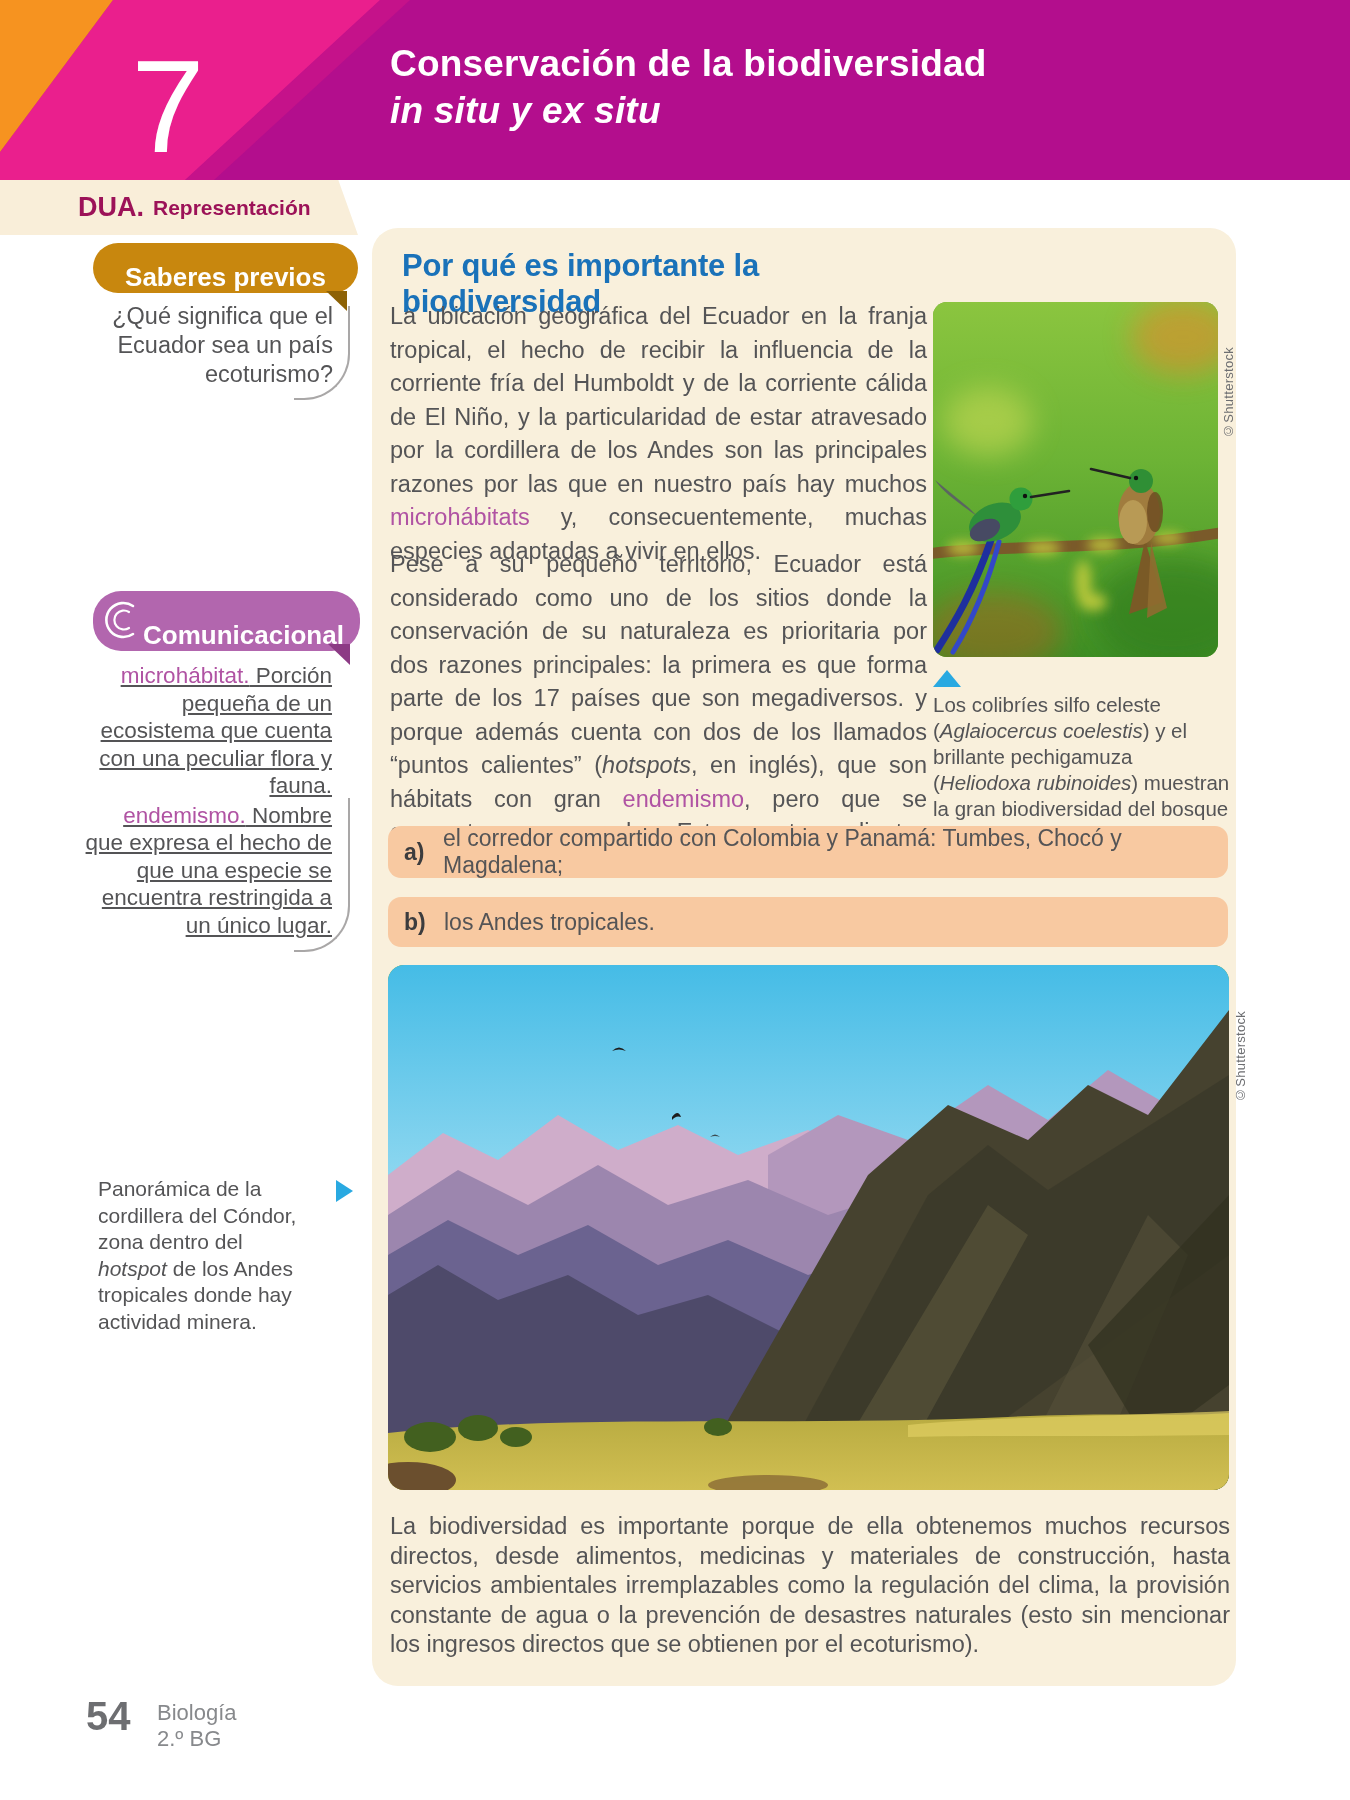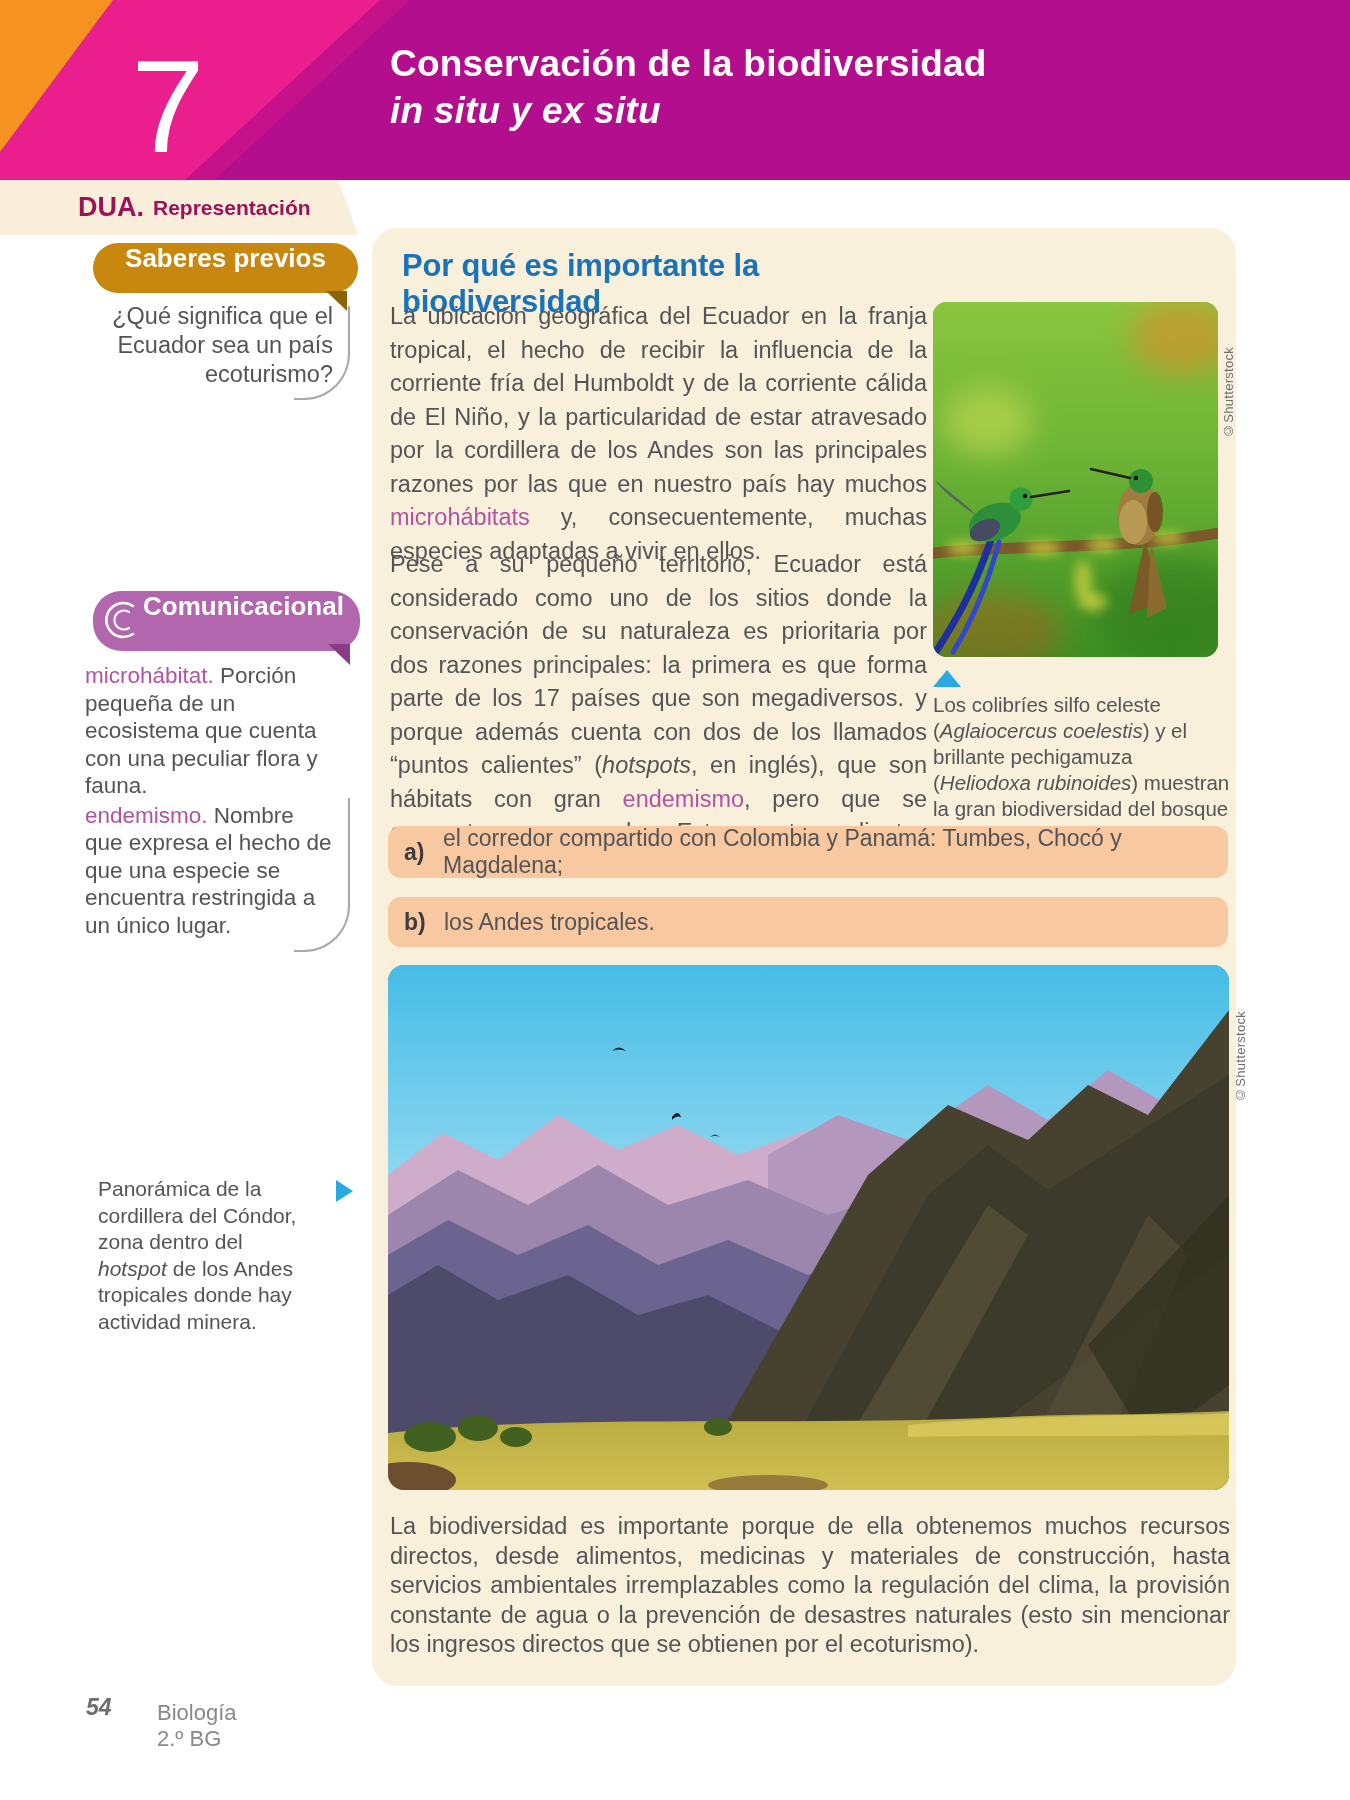--- a/index.html
+++ b/index.html
@@ -22,30 +22,30 @@
   .dua-strip{left:0;top:180px;width:358px;height:55px;background:#f9eed9;
     clip-path:polygon(0 0,94.5% 0,100% 100%,0 100%);
     display:flex;align-items:center;padding-left:78px;color:var(--dua);}
   .dua-strip b{font-size:27px;font-weight:bold;margin-right:9px;}
   .dua-strip span{font-size:21px;font-weight:700;}
 
   
   .content-col{left:372px;top:228px;width:864px;height:1458px;background:var(--cream);border-radius:26px;}
 
   
-  .badge{display:flex;align-items:flex-start;justify-content:center;color:#fff;font-weight:bold;}
+  .badge{display:flex;align-items:flex-end;justify-content:center;color:#fff;font-weight:bold;}
   .badge-saberes{left:93px;top:243px;width:265px;height:50px;background:var(--gold);border-radius:25px;font-size:26px;}
   .tail{width:0;height:0;}
   .tail-gold{left:326px;top:291px;border-top:20px solid var(--gold-dark);border-left:21px solid transparent;}
   .badge-com{left:93px;top:591px;width:267px;height:60px;background:var(--purple);border-radius:28px;font-size:26px;padding-left:34px;}
   .tail-purple{left:328px;top:644px;border-top:21px solid var(--purple-dark);border-left:22px solid transparent;}
   .c-icon{position:absolute;left:6px;top:5px;width:48px;height:48px;}
 
   .side-question{left:95px;top:302px;width:238px;text-align:right;font-size:23.5px;line-height:29px;}
-  .side-defs{left:85px;top:662px;width:247px;text-align:left;font-size:22.5px;line-height:27.5px;}
+  .side-defs{left:85px;top:662px;width:247px;text-align:right;font-size:22.5px;line-height:27.5px;text-decoration:underline;}
   .side-defs p + p{margin-top:2px;}
   .curve{border-right:2px solid #a9a7a7;border-bottom:2px solid #a9a7a7;border-bottom-right-radius:46px;}
   .curve1{left:294px;top:306px;width:56px;height:94px;}
   .curve2{left:294px;top:798px;width:56px;height:154px;}
 
   .pan-caption{left:98px;top:1176px;width:214px;font-size:21px;line-height:26.5px;}
   .tri-right{left:336px;top:1180px;border-left:17px solid var(--cyan);border-top:11px solid transparent;border-bottom:11px solid transparent;}
   .tri-up{left:933px;top:670px;border-bottom:17px solid var(--cyan);border-left:14px solid transparent;border-right:14px solid transparent;}
 
   
@@ -65,21 +65,21 @@
   .credit-mountain{left:1233px;top:967px;height:135px;}
 
   .bird-caption{left:933px;top:692px;width:300px;font-size:20.5px;line-height:26px;}
 
   .item-bar{left:388px;width:840px;background:var(--peach);border-radius:13px;display:flex;align-items:center;padding-left:16px;font-size:23px;}
   .item-a{top:826px;height:52px;}
   .item-b{top:897px;height:50px;}
   .item-label{font-weight:bold;color:#3c3c3e;width:40px;}
 
   
-  .footer-num{left:86px;top:1694px;font-size:23px;font-weight:bold;color:var(--graydark);font-style:italic;}
+  .footer-num{left:86px;top:1694px;font-size:40px;font-weight:bold;color:var(--graydark);}
   .footer-text{left:157px;top:1700px;font-size:22px;line-height:26px;color:var(--gray);}
 </style>
 </head>
 <body>
 
 <div class="page">
 
   <svg class="abs hdr-svg" viewBox="0 0 1350 180" preserveAspectRatio="none">
     <rect x="0" y="0" width="1350" height="180" fill="#b30e8d"></rect>
     <polygon points="380,0 410,0 214,180 185,180" fill="#c5128a"></polygon>

